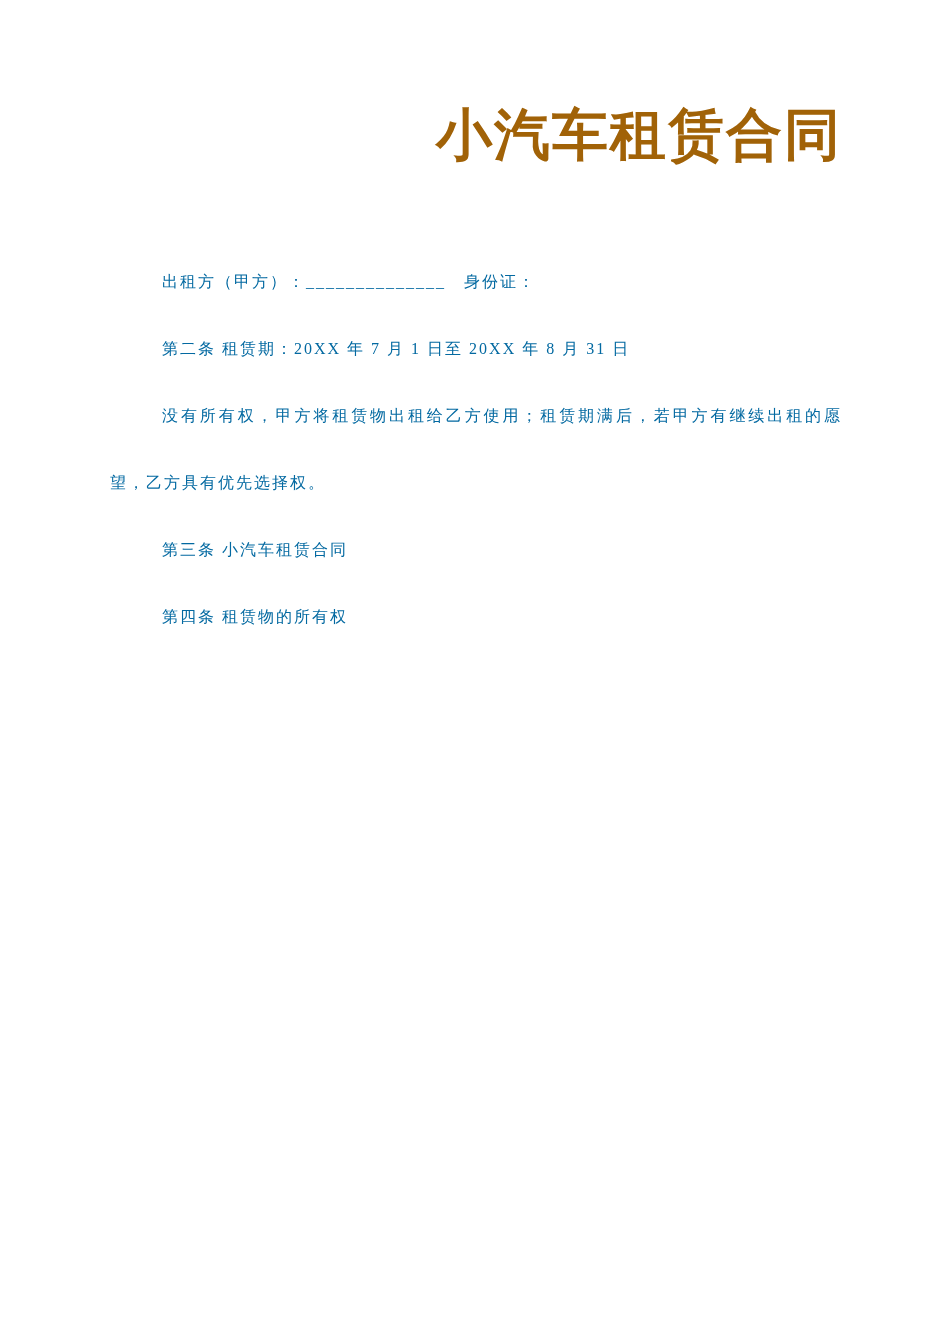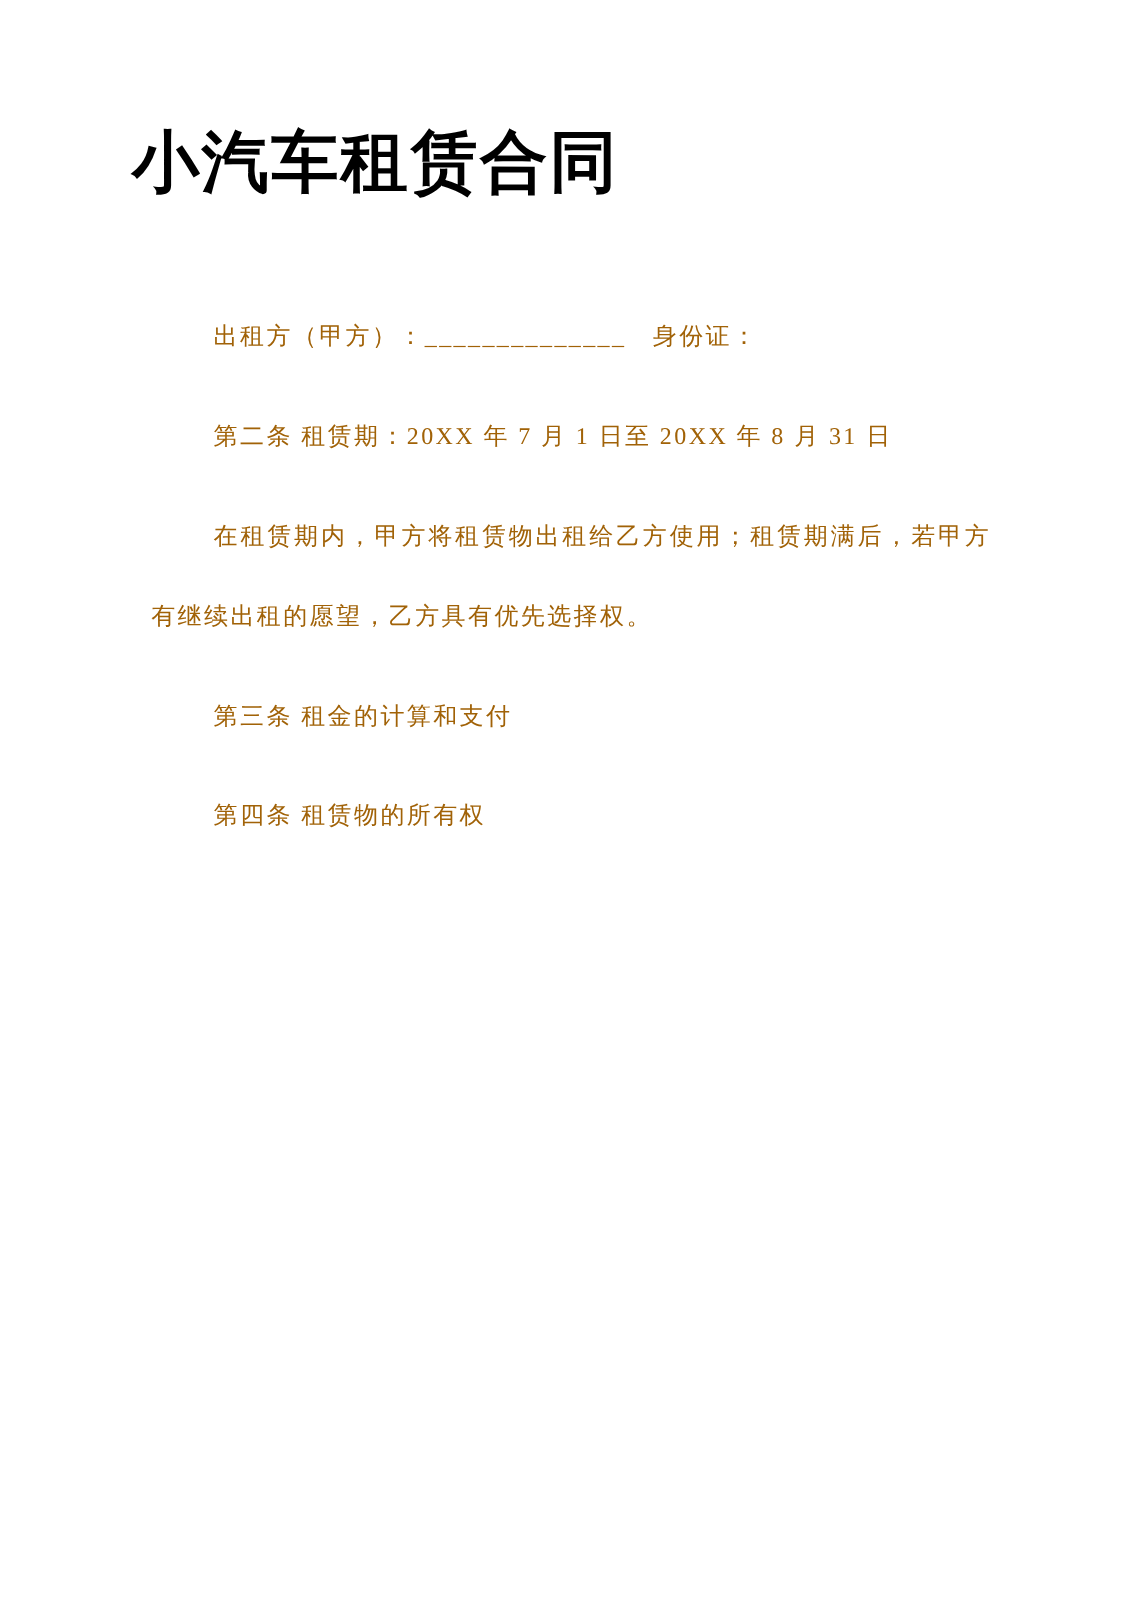--- a/index.html
+++ b/index.html
@@ -16,40 +16,40 @@
   }
   .page {
     box-sizing: border-box;
     width: 950px;
     height: 1344px;
     padding: 100px 108px 0 110px;
     background: #ffffff;
   }
   .doc-title {
     margin: 0 0 78px 0;
-    text-align: left;
+    text-align: right;
     font-family: "Liberation Sans", "DejaVu Sans", sans-serif;
     font-weight: bold;
     font-size: 56px;
     line-height: 70px;
     letter-spacing: 2px;
-    color: #000000;
+    color: #a16207;
   }
   .doc-body {
     width: 732px;
   }
   .doc-body p {
-    margin: 16px;
-    font-size: 20px;
+    margin: 0;
+    font-size: 16px;
     line-height: 67px;
     letter-spacing: 2px;
     text-align: justify;
     text-justify: inter-ideograph;
     word-break: normal;
-    color: #a16207;
+    color: #0369a1;
   }
   .doc-body p.indent {
     text-indent: 52px;
   }
 </style>
 </head>
 <body>
 
 <div class="page">
 
@@ -57,21 +57,21 @@
 
   <div class="doc-body">
 
     <p class="indent">出租方（甲方）：______________　身份证：</p>
 
 
 
 
     <p class="indent">第二条 租赁期：20XX 年 7 月 1 日至 20XX 年 8 月 31 日</p>
 
-    <p class="indent">在租赁期内，甲方将租赁物出租给乙方使用；租赁期满后，若甲方有继续出租的愿望，乙方具有优先选择权。</p>
+    <p class="indent">没有所有权，甲方将租赁物出租给乙方使用；租赁期满后，若甲方有继续出租的愿望，乙方具有优先选择权。</p>
 
-    <p class="indent">第三条 租金的计算和支付</p>
+    <p class="indent">第三条 小汽车租赁合同</p>
 
 
     <p class="indent">第四条 租赁物的所有权</p>
 
   </div>
 </div>
 
 </body></html>

